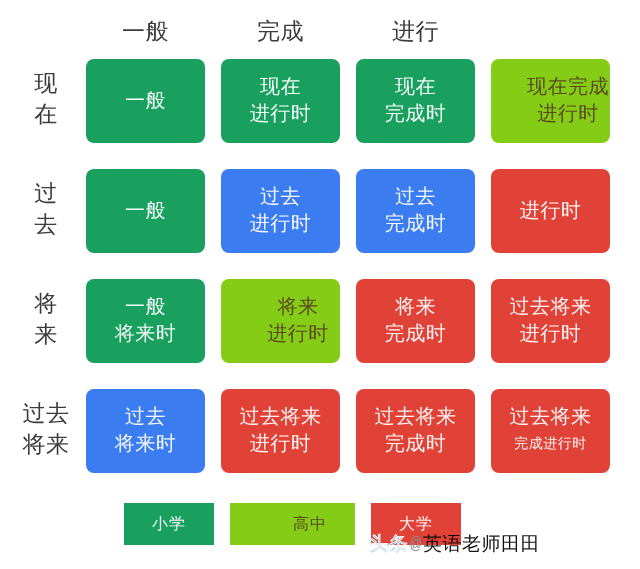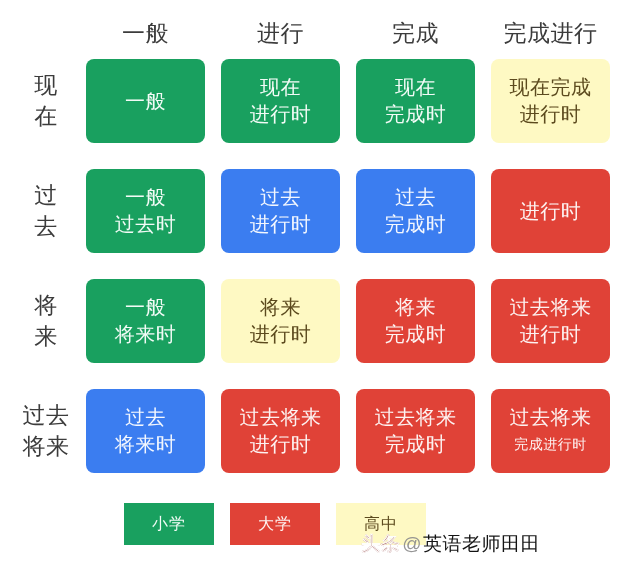--- a/index.html
+++ b/index.html
@@ -14,20 +14,21 @@
     color: #333333;
     overflow: hidden;
     position: relative;
   }
 
   .chart {
     position: relative;
     width: 546px;
     height: 569px;
     box-sizing: border-box;
+    font-family: Liberation Mono, monospace;
   }
 
   
   .header-row {
     display: flex;
     align-items: flex-end;
     height: 46px;
     padding-left: 14px;
     box-sizing: border-box;
   }
@@ -82,21 +83,21 @@
     line-height: 27px;
     letter-spacing: 0.5px;
     box-sizing: border-box;
     text-align: center;
   }
   .cell:last-child { margin-right: 0; }
   .cell span { display: block; white-space: nowrap; }
 
   .c-green  { background: #19a05f; color: #f2fbf6; }
   .c-blue   { background: #3b7df0; color: #f3f7fe; }
-  .c-yellow { background: #fef9c3; color: #5c4a1e; }
+  .c-yellow { background: #84cc16; color: #5c4a1e; padding-left: 35px; }
   .c-red    { background: #e04237; color: #fdf2f1; }
 
   
   .legend {
     display: flex;
     align-items: center;
     justify-content: flex-start;
     padding-left: 124px;
     margin-top: 17px;
     box-sizing: border-box;
@@ -121,43 +122,42 @@
     display: flex;
     align-items: center;
     font-size: 19px;
     color: #8d8d8d;
     white-space: nowrap;
     letter-spacing: 0.5px;
     opacity: 0.92;
   }
   .watermark .wm-brand {
     font-weight: bold;
-    color: #7f1d1d;
+    color: #0369a1;
     margin-right: 2px;
     -webkit-text-stroke: 0.4px #ffffff;
   }
   .watermark .wm-at {
     color: #8d8d8d;
     margin-right: 1px;
   }
   .watermark .wm-user {
     color: #000000;
   }
 </style>
 </head>
 <body>
 
 <div class="chart">
 
   <div class="header-row">
     <div class="corner-spacer"></div>
     <div class="col-head">一般</div>
+    <div class="col-head">完成</div>
     <div class="col-head">进行</div>
-    <div class="col-head">完成</div>
-    <div class="col-head">完成进行</div>
   </div>
 
   <div class="grid-row">
     <div class="row-head">
       <span>现</span>
       <span>在</span>
     </div>
     <div class="cell c-green">
       <span>一般</span>
     </div>
@@ -175,21 +175,20 @@
     </div>
   </div>
 
   <div class="grid-row">
     <div class="row-head">
       <span>过</span>
       <span>去</span>
     </div>
     <div class="cell c-green">
       <span>一般</span>
-      <span>过去时</span>
     </div>
     <div class="cell c-blue">
       <span>过去</span>
       <span>进行时</span>
     </div>
     <div class="cell c-blue">
       <span>过去</span>
       <span>完成时</span>
     </div>
     <div class="cell c-red">
@@ -240,25 +239,25 @@
     <div class="cell c-red">
       <span>过去将来</span>
       <span style="font-size:14px">完成进行时</span>
     </div>
   </div>
 
   <div class="legend">
     <div class="legend-item c-green">
       <span>小学</span>
     </div>
+    <div class="legend-item c-yellow">
+      <span>高中</span>
+    </div>
     <div class="legend-item c-red">
       <span>大学</span>
-    </div>
-    <div class="legend-item c-yellow">
-      <span>高中</span>
     </div>
   </div>
 
   <div class="watermark">
     <span class="wm-brand">头条</span>
     <span class="wm-at">@</span>
     <span class="wm-user">英语老师田田</span>
   </div>
 
 </div>

